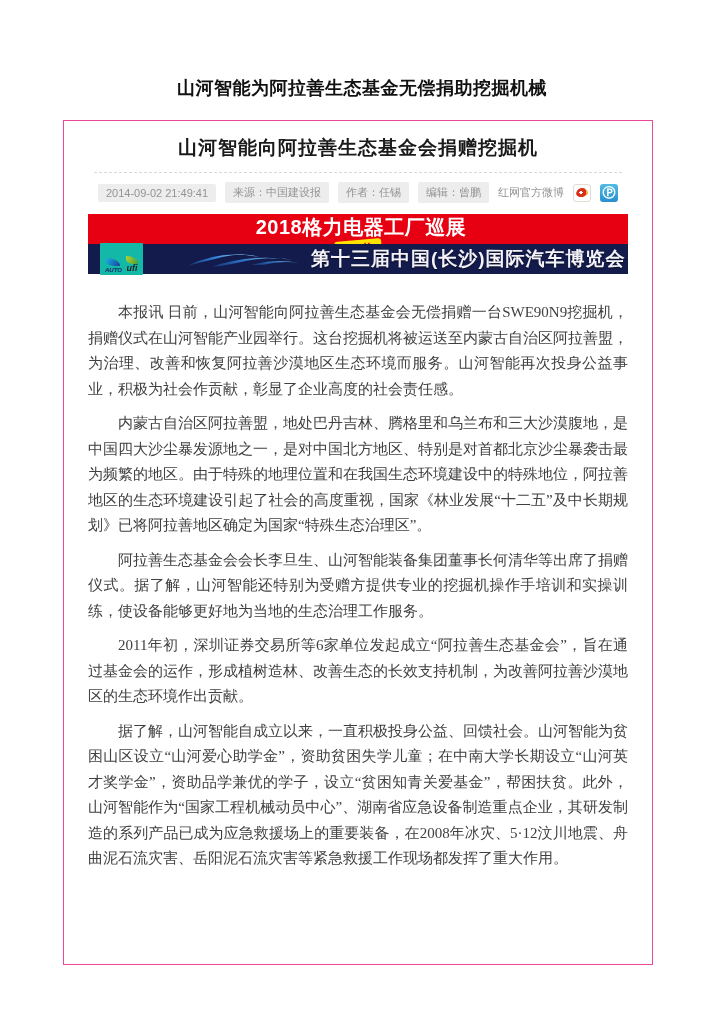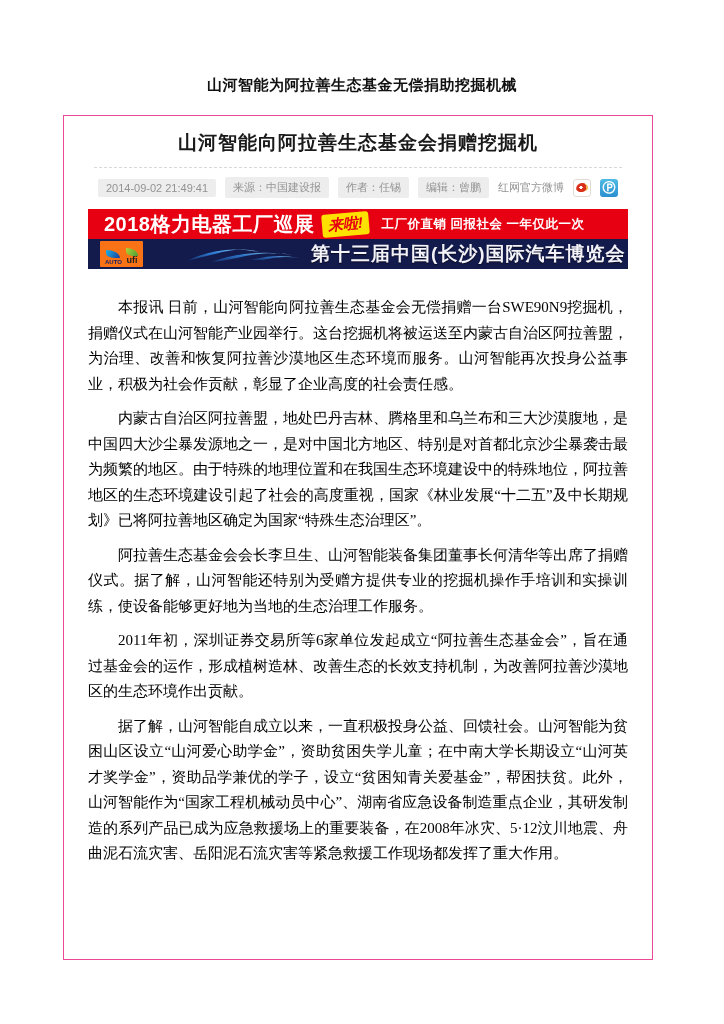--- a/index.html
+++ b/index.html
@@ -9,21 +9,21 @@
     background: #ffffff;
     font-family: "Liberation Sans", sans-serif;
     color: #333;
     overflow: hidden;
   }
   .page-title {
     padding-top: 76px;
     text-align: center;
     font-family: "Liberation Serif", serif;
     font-weight: bold;
-    font-size: 15px;
+    font-size: 18px;
     color: #111;
     letter-spacing: 0.5px;
   }
   .content-box {
     margin: 20px 0 0 63px;
     width: 590px;
     min-height: 845px;
     border: 1px solid #ec4899;
     background: #fff;
     padding: 0 24px 0 24px;
@@ -85,20 +85,21 @@
     line-height: 1;
   }
   
   .banner-gree {
     margin-top: 11px;
     height: 30px;
     display: flex;
     align-items: center;
     padding: 0 10px 0 16px;
     cursor: pointer;
+    flex-direction: column;
   }
   .banner-gree-title {
     color: #fff;
     font-weight: bold;
     font-size: 20px;
     letter-spacing: 0.5px;
     white-space: nowrap;
   }
   .banner-gree-badge {
     margin: 0 14px 0 8px;
@@ -123,27 +124,28 @@
   
   .banner-auto {
     height: 30px;
     display: flex;
     align-items: center;
     padding: 0 8px 0 12px;
     cursor: pointer;
     position: relative;
   }
   .auto-logo-box {
-    background: #f97316;
+    background: #14b8a6;
     border-radius: 1px;
-    height: 26px;
+    height: 32px;
     display: flex;
     align-items: flex-end;
     gap: 4px;
     padding: 2px 5px;
+    font-style: italic;
   }
   .logo-mini {
     display: flex;
     flex-direction: column;
     align-items: center;
     line-height: 1;
   }
   .logo-swoosh {
     width: 14px; height: 8px;
     border-radius: 0 100% 0 60% / 0 100% 0 60%;
@@ -161,21 +163,21 @@
     letter-spacing: 1px;
     white-space: nowrap;
     text-shadow: 0 1px 1px rgba(0,0,0,0.6);
   }
   
   .article-body {
     margin-top: 26px;
     font-family: "Liberation Serif", serif;
     font-size: 15px;
     line-height: 25.5px;
-    color: #000000;
+    color: #404040;
     text-align: justify;
   }
   .article-body p {
     margin: 0 0 9px 0;
     text-indent: 2em;
   }
 </style>
 </head>
 <body>
 

